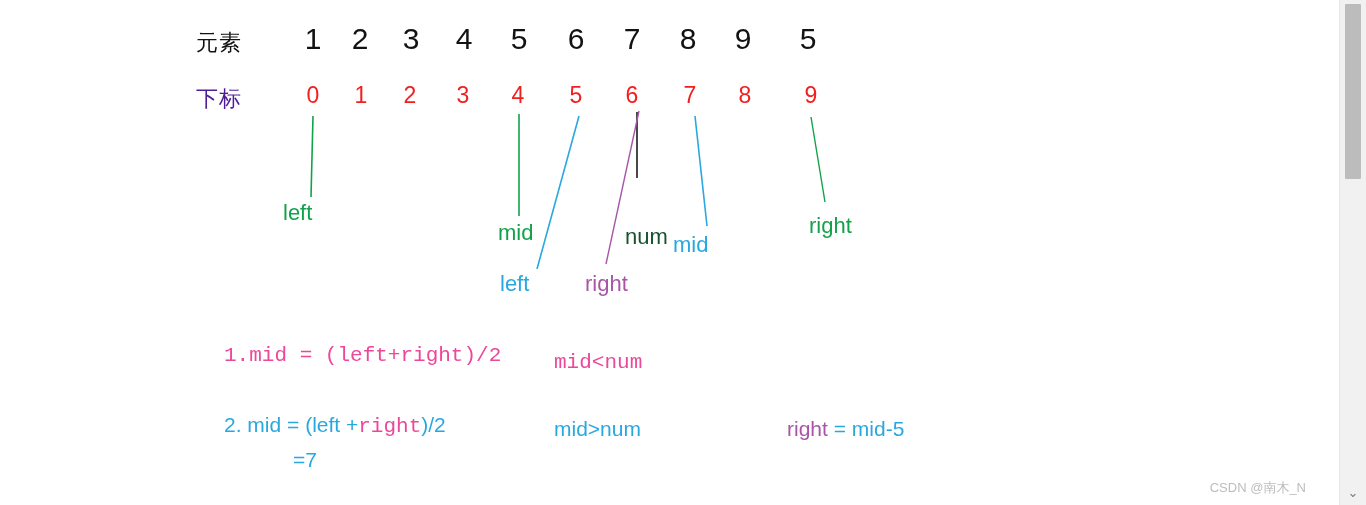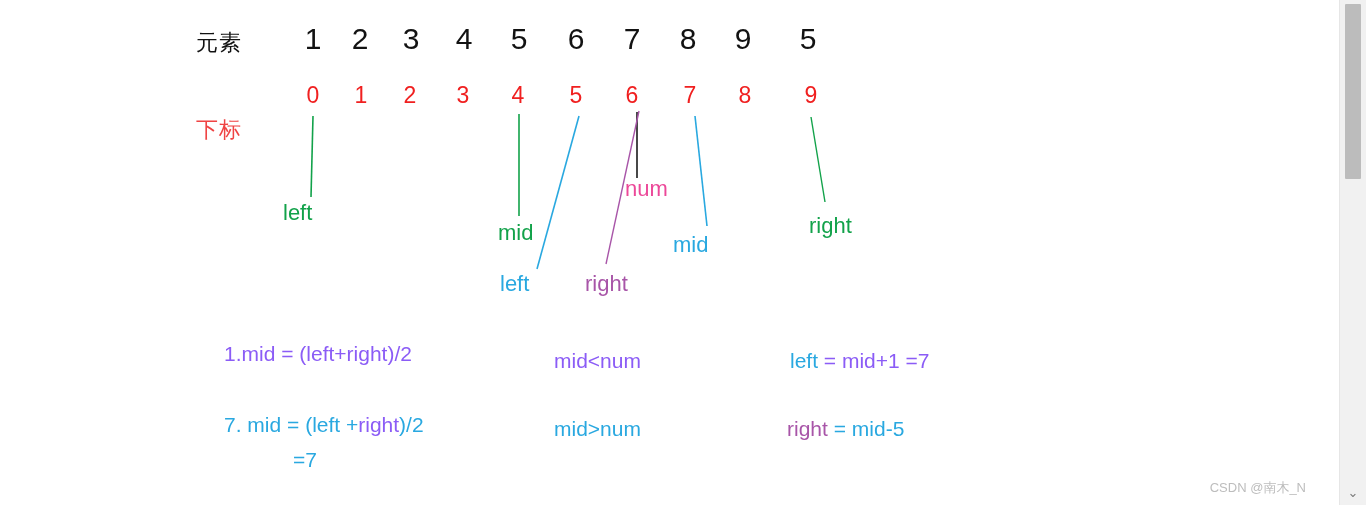--- a/index.html
+++ b/index.html
@@ -64,22 +64,21 @@
   }
   #label-elements {
     left: 196px;
     top: 28px;
     color: #111111;
     text-align: center;
   }
   #label-index {
     left: 196px;
     top: 84px;
-    color: #ef4444;
-    margin-top: 31px;
+    color: #4c1d95;
   }
   
   .num-cell {
     position: absolute;
     width: 56px;
     text-align: center;
     white-space: nowrap;
   }
   .elem-cell {
     top: 22px;
@@ -93,29 +92,29 @@
   }
   
   .ptr-label {
     position: absolute;
     font-size: 22px;
     white-space: nowrap;
   }
   .c-green  { color: #12a24a; }
   .c-blue   { color: #29a8e0; }
   .c-purple { color: #a855a8; }
-  .c-black  { color: #ec4899; }
+  .c-black  { color: #14532d; margin-top: 48px; }
 
   
   .formula {
     position: absolute;
     font-size: 21px;
     white-space: pre;
   }
-  .formula .g { color: #8b5cf6; }
+  .formula .g { color: #ec4899; font-family: Liberation Mono, monospace; }
   .formula .b { color: #29a8e0; }
   .formula .p { color: #a855a8; }
 
   
   #watermark {
     position: absolute;
     right: 34px;
     bottom: 8px;
     font-size: 13px;
     color: #bdbdbd;
@@ -177,36 +176,33 @@
     <div class="ptr-label c-blue" style="left:500px; top:271px">left</div>
     <div class="ptr-label c-black" style="left:625px; top:176px">num</div>
     <div class="ptr-label c-purple" style="left:585px; top:271px">right</div>
     <div class="ptr-label c-blue" style="left:673px; top:232px">mid</div>
     <div class="ptr-label c-green" style="left:809px; top:213px">right</div>
 
     <div class="formula" style="left:189px; top:318px">
       <span class="g">1.mid = (left+right)/2</span>
     </div>
     <div class="formula" style="left:189px; top:389px">
-      <span class="b">7. mid = (left +</span><span class="g">right</span><span class="b">)/2</span>
+      <span class="b">2. mid = (left +</span><span class="g">right</span><span class="b">)/2</span>
     </div>
     <div class="formula" style="left:258px; top:424px">
       <span class="b">=7</span>
     </div>
 
     <div class="formula" style="left:519px; top:393px">
       <span class="b">mid&gt;num</span>
     </div>
     <div class="formula" style="left:519px; top:325px">
       <span class="g">mid&lt;num</span>
     </div>
 
-    <div class="formula" style="left:755px; top:325px">
-      <span class="b">left</span><span class="g"> = mid+1 =7</span>
-    </div>
     <div class="formula" style="left:752px; top:393px">
       <span class="p">right</span><span class="b"> = mid-5</span>
     </div>
 
     <div id="watermark">CSDN @南木_N</div>
 
   </div>
 
   <div id="scrollbar">
     <div id="scroll-thumb"></div>

